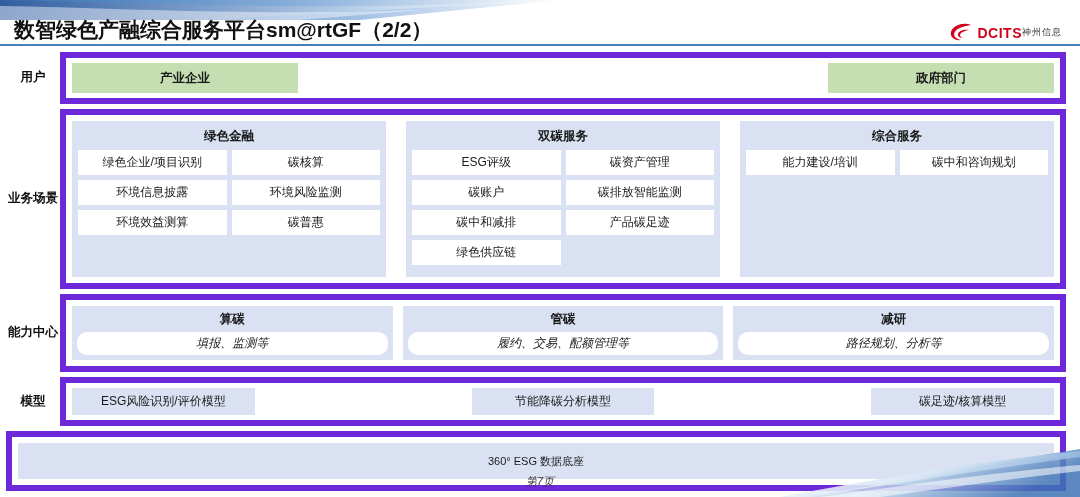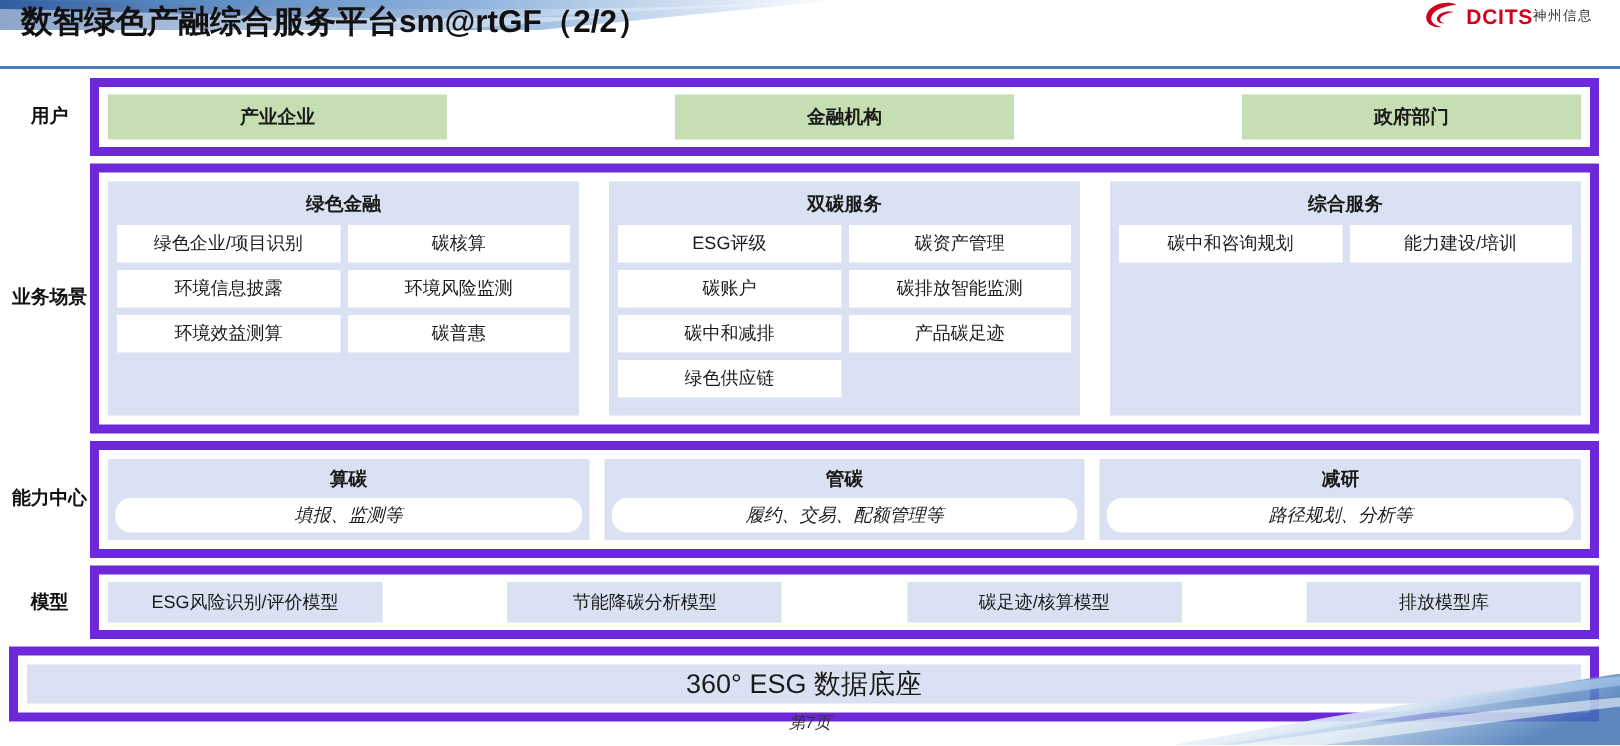--- a/index.html
+++ b/index.html
@@ -22,21 +22,21 @@
     pointer-events: none;
   }
   .top-swoosh svg { display: block; }
 
   
   .header {
     position: relative;
     height: 46px;
     padding: 0 14px;
     display: flex;
-    align-items: flex-start;
+    align-items: flex-end;
     justify-content: space-between;
     border-bottom: 2px solid #4a7ebb;
   }
   .page-title {
     font-size: 21px;
     font-weight: bold;
     color: #111111;
     letter-spacing: 0px;
     white-space: nowrap;
   }
@@ -191,25 +191,25 @@
     font-size: 12px;
     color: #1a1a1a;
     white-space: nowrap;
   }
 
   
   .data-row .row-body { padding: 6px; }
   .data-bar {
     flex: 1 1 auto;
     background: #d9e1f2;
-    height: 26px;
-    display: flex;
-    align-items: center;
-    justify-content: center;
-    font-size: 18px;
+    height: 36px;
+    display: flex;
+    align-items: center;
+    justify-content: center;
+    font-size: 11px;
     color: #1a1a1a;
   }
 
   
   .footer {
     position: absolute;
     left: 0; right: 0; bottom: 8px;
     text-align: center;
     font-size: 11px;
     font-style: italic;
@@ -264,21 +264,20 @@
   </div>
 </div>
 
 <div class="layers">
 
   <div class="layer-row user-row">
     <div class="row-label">用户</div>
     <div class="row-body">
       <div class="user-chip">产业企业</div>
       <div class="user-spacer"></div>
-      <div class="user-chip">金融机构</div>
       <div class="user-spacer"></div>
       <div class="user-chip">政府部门</div>
     </div>
   </div>
 
   <div class="layer-row biz-row">
     <div class="row-label">业务场景</div>
     <div class="row-body">
 
       <div class="biz-group">
@@ -304,22 +303,22 @@
           <div class="biz-item">碳中和减排</div>
           <div class="biz-item">产品碳足迹</div>
           <div class="biz-item">绿色供应链</div>
         </div>
         <div class="biz-group-pad"></div>
       </div>
 
       <div class="biz-group">
         <div class="biz-group-title">综合服务</div>
         <div class="biz-items">
+          <div class="biz-item">能力建设/培训</div>
           <div class="biz-item">碳中和咨询规划</div>
-          <div class="biz-item">能力建设/培训</div>
         </div>
         <div class="biz-group-pad"></div>
       </div>
 
     </div>
   </div>
 
   <div class="layer-row cap-row">
     <div class="row-label">能力中心</div>
     <div class="row-body">
@@ -341,21 +340,20 @@
 
     </div>
   </div>
 
   <div class="layer-row model-row">
     <div class="row-label">模型</div>
     <div class="row-body">
       <div class="model-chip">ESG风险识别/评价模型</div>
       <div class="model-chip">节能降碳分析模型</div>
       <div class="model-chip">碳足迹/核算模型</div>
-      <div class="model-chip">排放模型库</div>
     </div>
   </div>
 
   <div class="layer-row data-row">
     <div class="row-body">
       <div class="data-bar">360° ESG 数据底座</div>
     </div>
   </div>
 
 </div>

